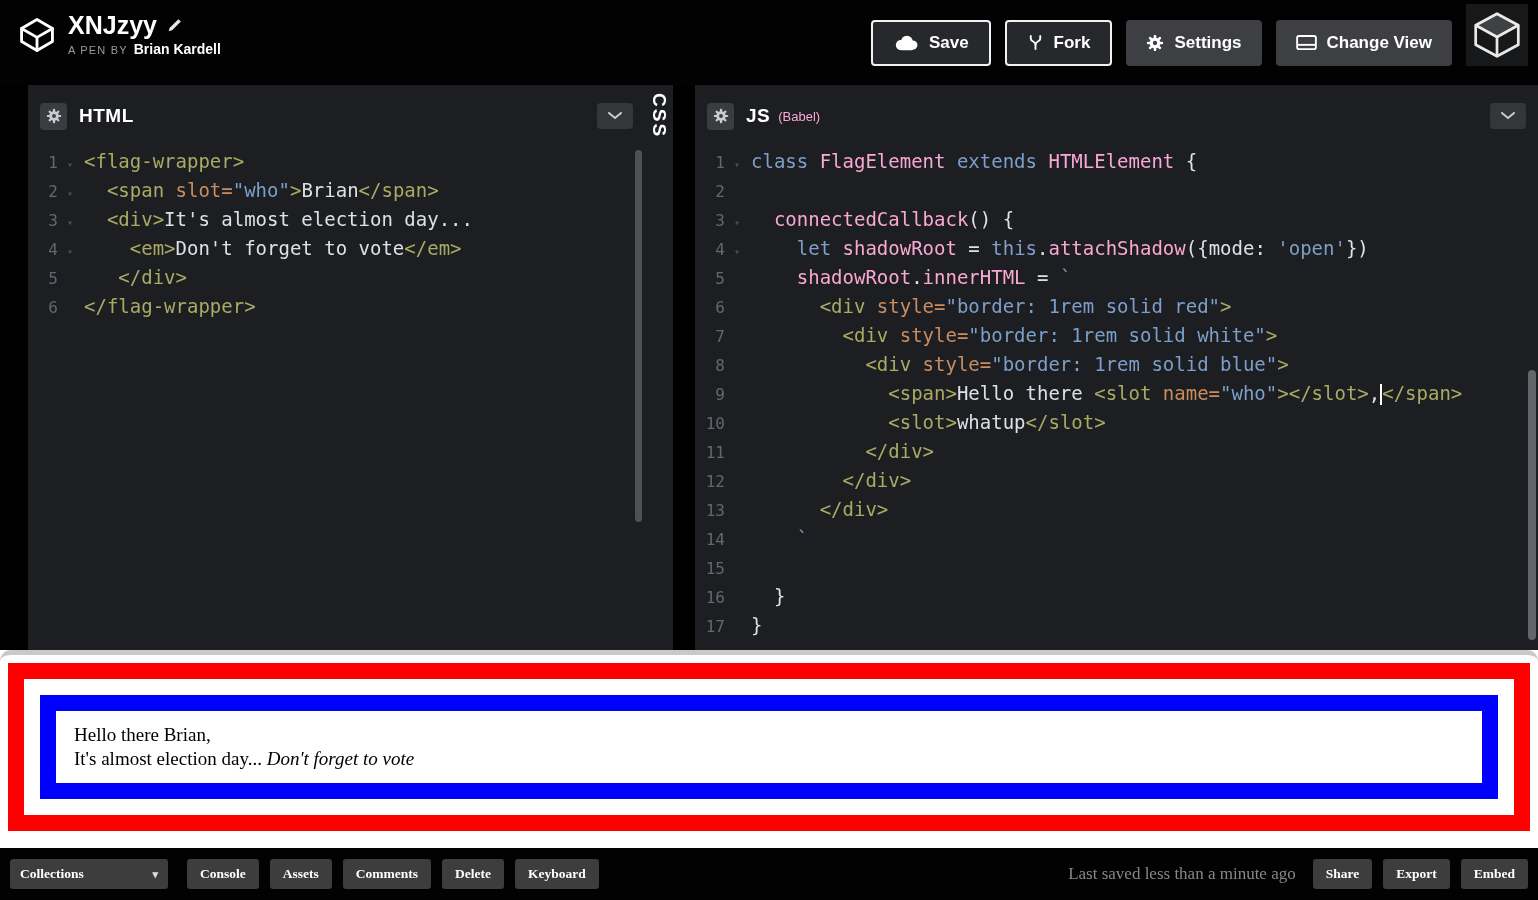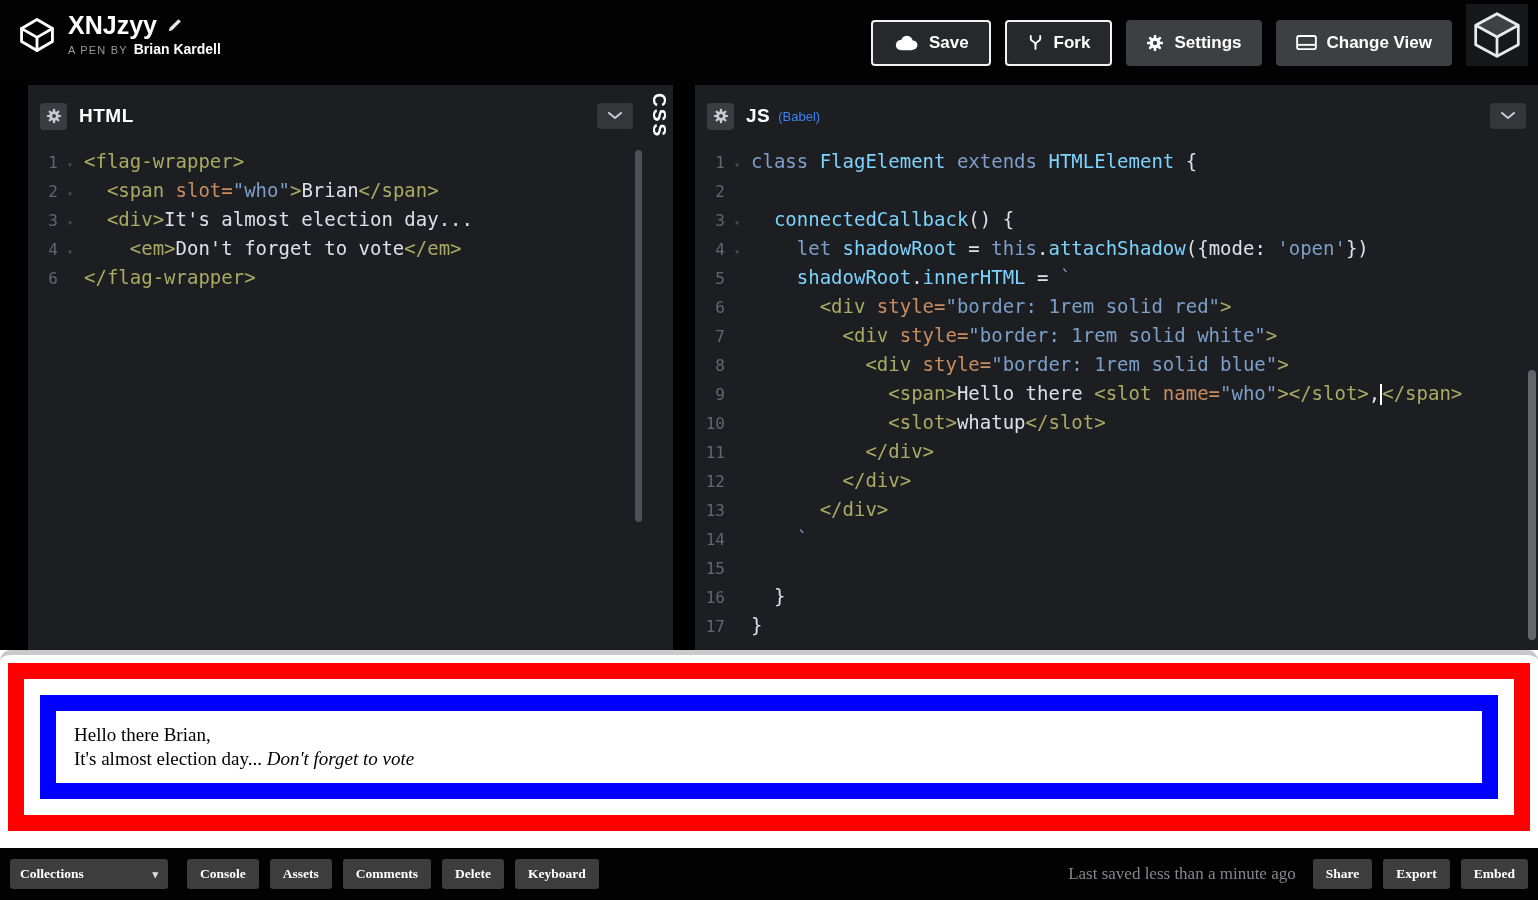--- a/index.html
+++ b/index.html
@@ -30,35 +30,35 @@
   
   .editor-row { height:565px; background:#000; display:flex; flex:none; }
   .panel { background:#1d1e22; position:relative; overflow:hidden; }
   .panel-html { width:617px; margin-left:28px; }
   .panel-js { flex:1; margin-left:22px; }
   .panel-head { height:54px; display:flex; align-items:center; padding:8px 12px 0; }
   .gearbox { width:27px; height:27px; border-radius:4px; background:#3a3c40; display:flex;
              align-items:center; justify-content:center; margin-right:12px; cursor:pointer; flex:none; }
   .gearbox svg { width:16px; height:16px; display:block; }
   .editor-title { color:#fff; font-size:19px; font-weight:bold; letter-spacing:.5px; }
-  .editor-sub { color:#3b82f6; font-size:13px; margin-left:8px; }
+  .editor-sub { color:#f9a8d4; font-size:13px; margin-left:8px; }
   .chevbox { margin-left:auto; width:36px; height:26px; border-radius:4px; background:#34363a;
              display:flex; align-items:center; justify-content:center; cursor:pointer; }
   .chevbox svg { width:14px; height:8px; display:block; }
   .code { padding-top:8px; font-family:"DejaVu Sans Mono", monospace; }
   .cl { height:29px; line-height:29px; font-size:19px; white-space:pre; }
   .ln { display:inline-block; width:30px; text-align:right; font-size:16px; color:#63676f; }
   .fold { display:inline-block; width:24px; text-align:center; font-size:10px; color:#4a4d53; cursor:pointer; }
   .lc { padding-left:2px; }
   .t-pln { color:#dde0e6; }
   .t-tag { color:#a9ab63; }
   .t-attr { color:#c98d5f; }
   .t-str { color:#7c9fc9; }
   .t-kw { color:#7e9fcb; }
-  .t-id { color:#7dd3fc; }
+  .t-id { color:#f9a8d4; }
   .cursor { display:inline-block; width:2px; height:21px; background:#fff; vertical-align:middle; }
   .vscroll { position:absolute; border-radius:4px; }
   .html-scroll { right:3px; top:65px; width:7px; height:372px; background:#4e5056; }
   .js-scroll { right:2px; top:285px; width:8px; height:270px; background:#63656b; }
   .css-strip { width:28px; background:#1d1e22; display:flex; justify-content:center;
                align-items:flex-start; padding-top:8px; cursor:pointer; }
   .vlabel { writing-mode:vertical-rl; color:#fff; font-size:19px; font-weight:bold; letter-spacing:2px; }
 
   
   .preview { height:198px; background:#fff; border-top:5px solid #c9c9c9; padding:8px; flex:none;border-radius:11px; }
@@ -191,20 +191,21 @@
           <svg viewBox="0 0 14 8" fill="none" stroke="#c9cbd0" stroke-width="2" stroke-linecap="round">
               <path d="M1 1 l6 5 6-5"></path>
             </svg>
         </span>
       </div>
       <div class="code" id="html-code">
           <div class="cl"><span class="ln">1</span><span class="fold">▾</span><span class="lc"><span class="t-tag">&lt;flag-wrapper&gt;</span></span></div>
           <div class="cl"><span class="ln">2</span><span class="fold">▾</span><span class="lc"><span class="t-pln">  </span><span class="t-tag">&lt;span </span><span class="t-attr">slot=</span><span class="t-str">"who"</span><span class="t-tag">&gt;</span><span class="t-pln">Brian</span><span class="t-tag">&lt;/span&gt;</span></span></div>
           <div class="cl"><span class="ln">3</span><span class="fold">▾</span><span class="lc"><span class="t-pln">  </span><span class="t-tag">&lt;div&gt;</span><span class="t-pln">It's almost election day...</span></span></div>
           <div class="cl"><span class="ln">4</span><span class="fold">▾</span><span class="lc"><span class="t-pln">    </span><span class="t-tag">&lt;em&gt;</span><span class="t-pln">Don't forget to vote</span><span class="t-tag">&lt;/em&gt;</span></span></div>
+          <div class="cl"><span class="ln">5</span><span class="fold"></span><span class="lc"><span class="t-pln">   </span><span class="t-tag">&lt;/div&gt;</span></span></div>
           <div class="cl"><span class="ln">6</span><span class="fold"></span><span class="lc"><span class="t-tag">&lt;/flag-wrapper&gt;</span></span></div>
         </div>
       <div class="vscroll html-scroll"></div>
     </section>
 
     <section class="css-strip">
       <span class="vlabel">CSS</span>
     </section>
 
     <section class="panel panel-js">

